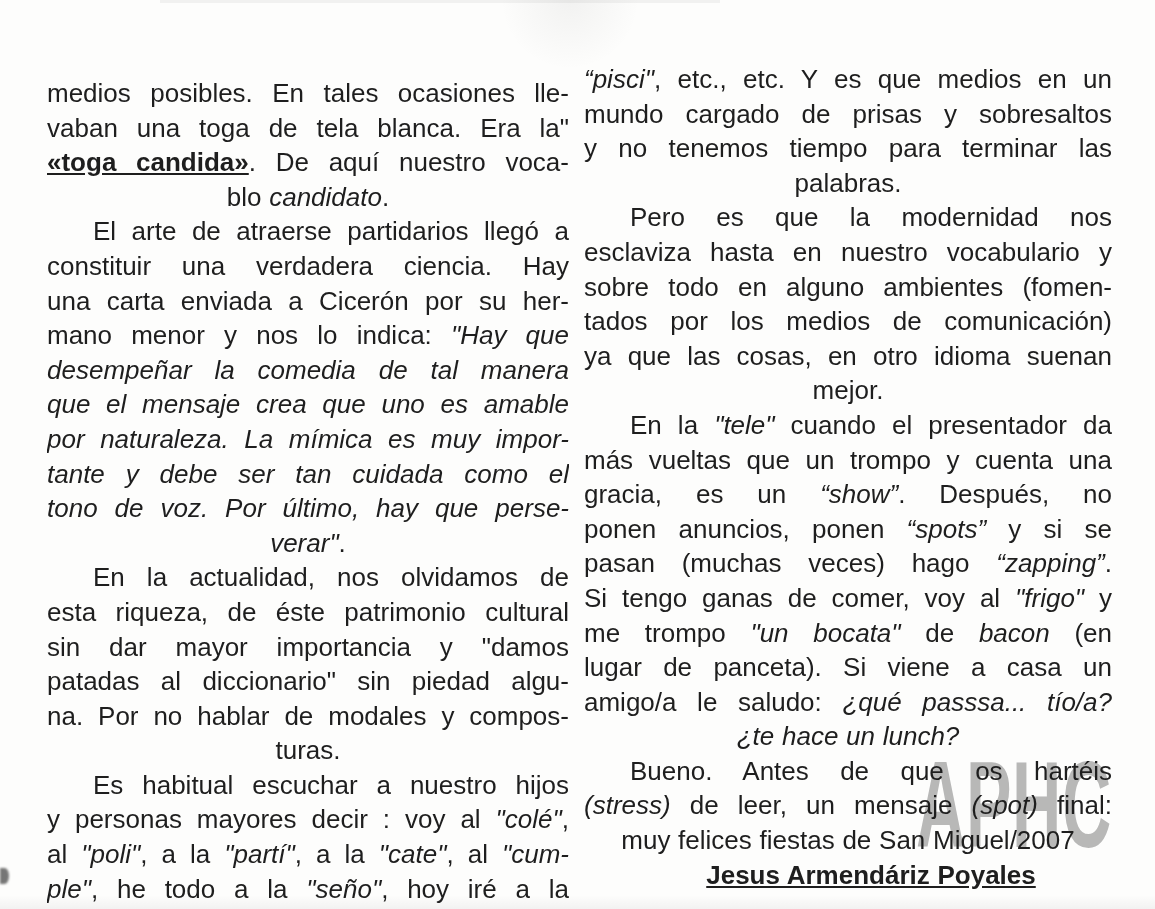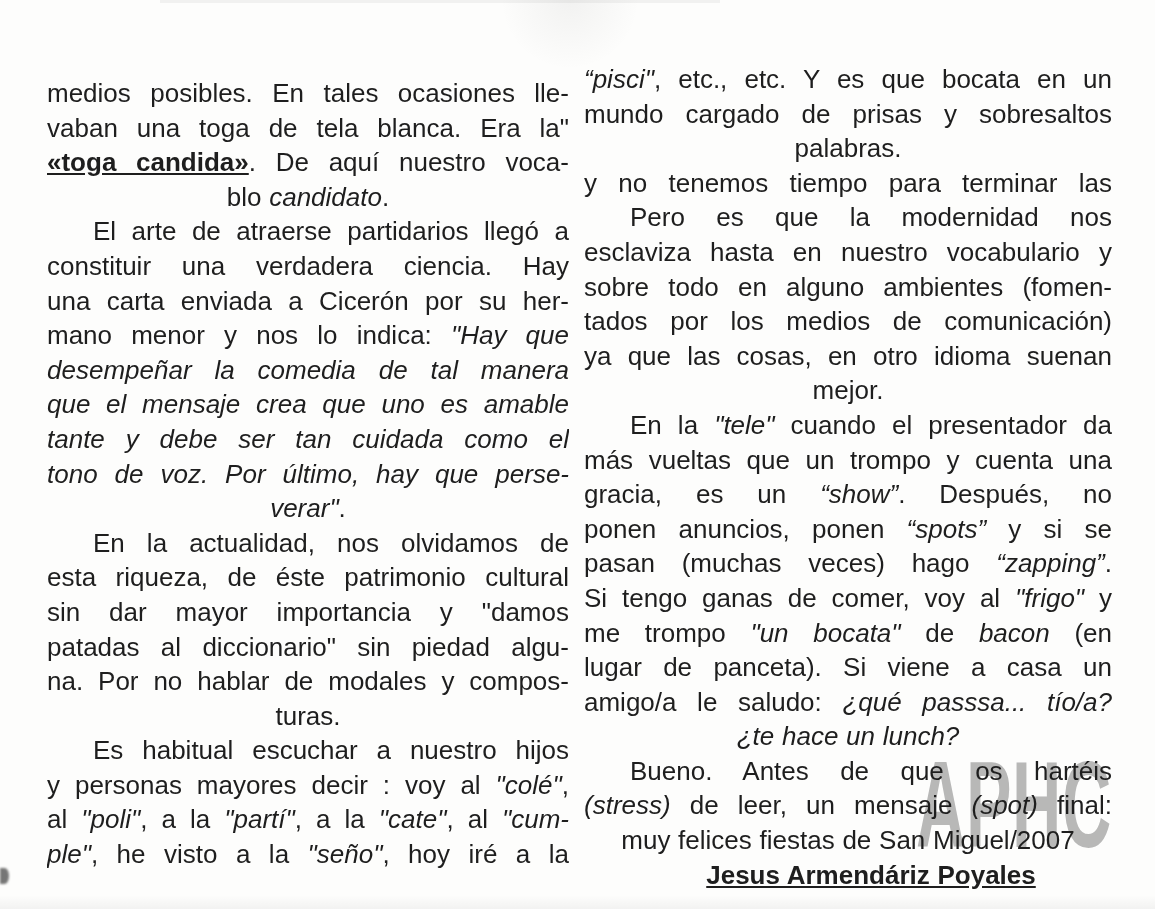--- a/index.html
+++ b/index.html
@@ -71,39 +71,40 @@
       <div class="line j"><span>medios posibles. En tales ocasiones lle-</span></div>
       <div class="line j"><span>vaban una toga de tela blanca. Era la"</span></div>
       <div class="line j"><span class="b">«toga candida»</span><span>. De aquí nuestro voca-</span></div>
       <div class="line"><span>blo </span><span class="i">candidato</span><span>.</span></div>
       <div class="line j ind"><span>El arte de atraerse partidarios llegó a</span></div>
       <div class="line j"><span>constituir una verdadera ciencia. Hay</span></div>
       <div class="line j"><span>una carta enviada a Cicerón por su her-</span></div>
       <div class="line j"><span>mano menor y nos lo indica: </span><span class="i">"Hay que</span></div>
       <div class="line j"><span class="i">desempeñar la comedia de tal manera</span></div>
       <div class="line j"><span class="i">que el mensaje crea que uno es amable</span></div>
+      <div class="line j"><span class="i">por naturaleza. La mímica es muy impor-</span></div>
       <div class="line j"><span class="i">tante y debe ser tan cuidada como el</span></div>
       <div class="line j"><span class="i">tono de voz. Por último, hay que perse-</span></div>
       <div class="line"><span class="i">verar"</span><span>.</span></div>
       <div class="line j ind"><span>En la actualidad, nos olvidamos de</span></div>
       <div class="line j"><span>esta riqueza, de éste patrimonio cultural</span></div>
       <div class="line j"><span>sin dar mayor importancia y "damos</span></div>
       <div class="line j"><span>patadas al diccionario" sin piedad algu-</span></div>
       <div class="line j"><span>na. Por no hablar de modales y compos-</span></div>
       <div class="line"><span>turas.</span></div>
       <div class="line j ind"><span>Es habitual escuchar a nuestro hijos</span></div>
       <div class="line j"><span>y personas mayores decir : voy al </span><span class="i">"colé"</span><span>,</span></div>
       <div class="line j"><span>al </span><span class="i">"poli"</span><span>, a la </span><span class="i">"partí"</span><span>, a la </span><span class="i">"cate"</span><span>, al </span><span class="i">"cum-</span></div>
-      <div class="line j"><span class="i">ple"</span><span>, he visto a la </span><span class="i">"seño"</span><span>, hoy iré a la</span></div>
+      <div class="line j"><span class="i">ple"</span><span>, he todo a la </span><span class="i">"seño"</span><span>, hoy iré a la</span></div>
     </div>
   <div class="col col-right">
-      <div class="line j"><span class="i">“pisci"</span><span>, etc., etc. Y es que bocata en un</span></div>
+      <div class="line j"><span class="i">“pisci"</span><span>, etc., etc. Y es que medios en un</span></div>
       <div class="line j"><span>mundo cargado de prisas y sobresaltos</span></div>
+      <div class="line j"><span>y no tenemos tiempo para terminar las</span></div>
       <div class="line"><span>palabras.</span></div>
-      <div class="line j"><span>y no tenemos tiempo para terminar las</span></div>
       <div class="line j ind"><span>Pero es que la modernidad nos</span></div>
       <div class="line j"><span>esclaviza hasta en nuestro vocabulario y</span></div>
       <div class="line j"><span>sobre todo en alguno ambientes (fomen-</span></div>
       <div class="line j"><span>tados por los medios de comunicación)</span></div>
       <div class="line j"><span>ya que las cosas, en otro idioma suenan</span></div>
       <div class="line"><span>mejor.</span></div>
       <div class="line j ind"><span>En la </span><span class="i">"tele" </span><span>cuando el presentador da</span></div>
       <div class="line j"><span>más vueltas que un trompo y cuenta una</span></div>
       <div class="line j"><span>gracia, es un </span><span class="i">“show”</span><span>. Después, no</span></div>
       <div class="line j"><span>ponen anuncios, ponen </span><span class="i">“spots”</span><span> y si se</span></div>

